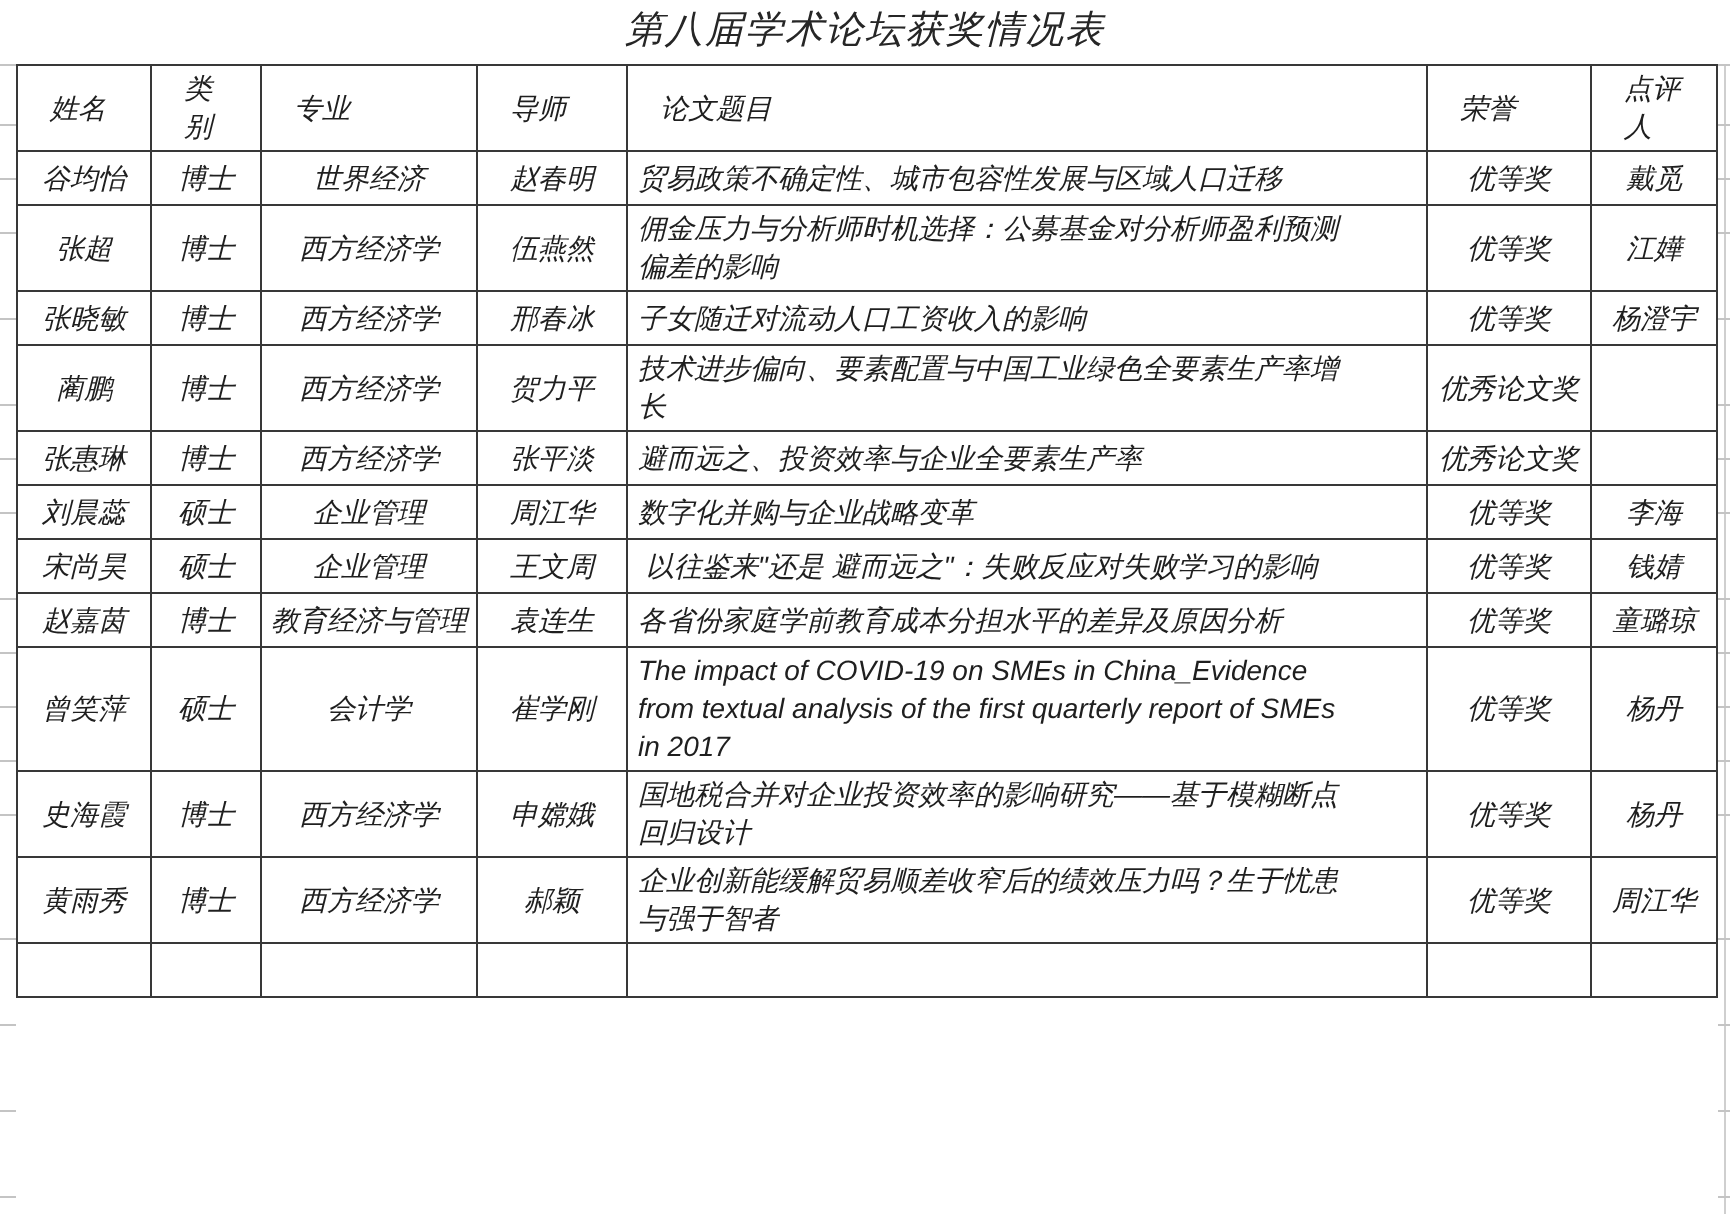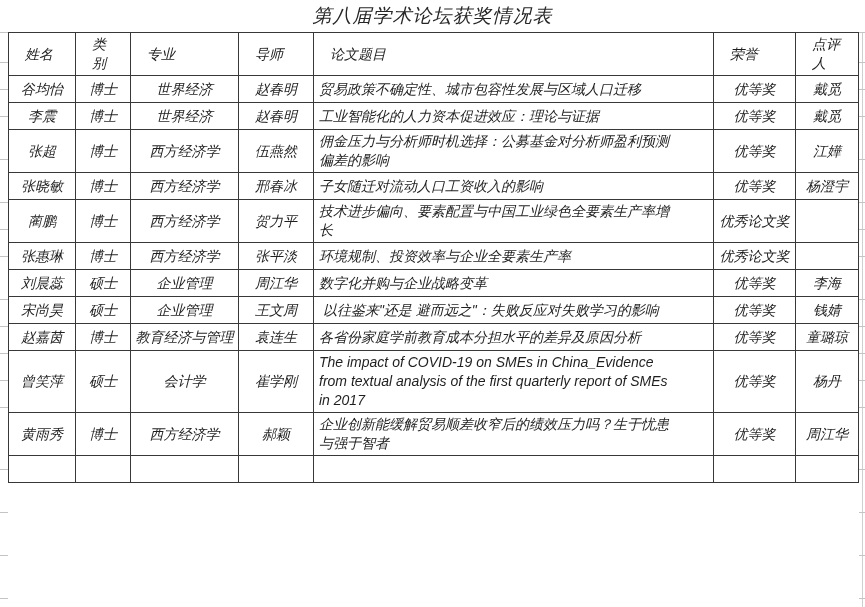--- a/index.html
+++ b/index.html
@@ -47,29 +47,20 @@
         <tr>
           <td class="c">谷均怡</td>
           <td class="c">博士</td>
           <td class="c">世界经济</td>
           <td class="c">赵春明</td>
           <td class="paper">贸易政策不确定性、城市包容性发展与区域人口迁移</td>
           <td class="c">优等奖</td>
           <td class="c">戴觅</td>
         </tr>
         <tr>
-          <td class="c">李震</td>
-          <td class="c">博士</td>
-          <td class="c">世界经济</td>
-          <td class="c">赵春明</td>
-          <td class="paper">工业智能化的人力资本促进效应：理论与证据</td>
-          <td class="c">优等奖</td>
-          <td class="c">戴觅</td>
-        </tr>
-        <tr>
           <td class="c">张超</td>
           <td class="c">博士</td>
           <td class="c">西方经济学</td>
           <td class="c">伍燕然</td>
           <td class="paper">佣金压力与分析师时机选择：公募基金对分析师盈利预测偏差的影响</td>
           <td class="c">优等奖</td>
           <td class="c">江嬅</td>
         </tr>
         <tr>
           <td class="c">张晓敏</td>
@@ -87,21 +78,21 @@
           <td class="c">贺力平</td>
           <td class="paper">技术进步偏向、要素配置与中国工业绿色全要素生产率增长</td>
           <td class="c">优秀论文奖</td>
           <td class="c"></td>
         </tr>
         <tr>
           <td class="c">张惠琳</td>
           <td class="c">博士</td>
           <td class="c">西方经济学</td>
           <td class="c">张平淡</td>
-          <td class="paper">环境规制、投资效率与企业全要素生产率</td>
+          <td class="paper">避而远之、投资效率与企业全要素生产率</td>
           <td class="c">优秀论文奖</td>
           <td class="c"></td>
         </tr>
         <tr>
           <td class="c">刘晨蕊</td>
           <td class="c">硕士</td>
           <td class="c">企业管理</td>
           <td class="c">周江华</td>
           <td class="paper">数字化并购与企业战略变革</td>
           <td class="c">优等奖</td>
@@ -124,20 +115,29 @@
           <td class="paper">各省份家庭学前教育成本分担水平的差异及原因分析</td>
           <td class="c">优等奖</td>
           <td class="c">童璐琼</td>
         </tr>
         <tr>
           <td class="c">曾笑萍</td>
           <td class="c">硕士</td>
           <td class="c">会计学</td>
           <td class="c">崔学刚</td>
           <td class="paper">The impact of COVID-19 on SMEs in China_Evidence from textual analysis of the first quarterly report of SMEs in 2017</td>
+          <td class="c">优等奖</td>
+          <td class="c">杨丹</td>
+        </tr>
+        <tr>
+          <td class="c">史海霞</td>
+          <td class="c">博士</td>
+          <td class="c">西方经济学</td>
+          <td class="c">申嫦娥</td>
+          <td class="paper">国地税合并对企业投资效率的影响研究——基于模糊断点回归设计</td>
           <td class="c">优等奖</td>
           <td class="c">杨丹</td>
         </tr>
         <tr>
           <td class="c">黄雨秀</td>
           <td class="c">博士</td>
           <td class="c">西方经济学</td>
           <td class="c">郝颖</td>
           <td class="paper">企业创新能缓解贸易顺差收窄后的绩效压力吗？生于忧患与强于智者</td>
           <td class="c">优等奖</td>

